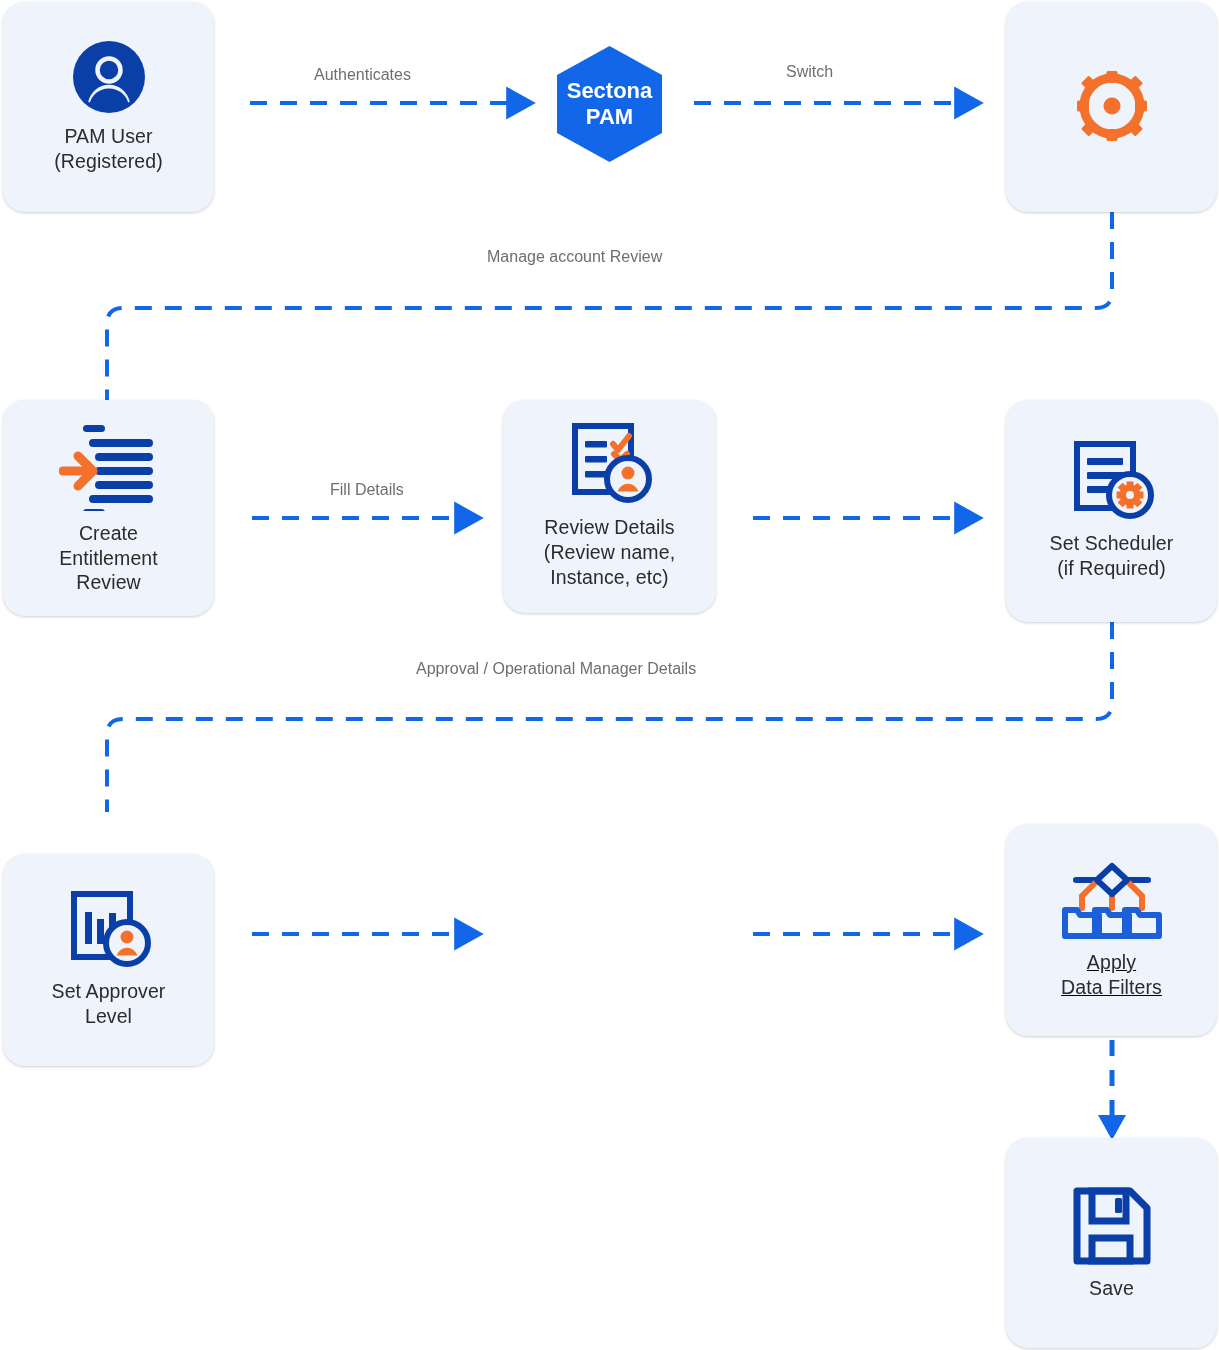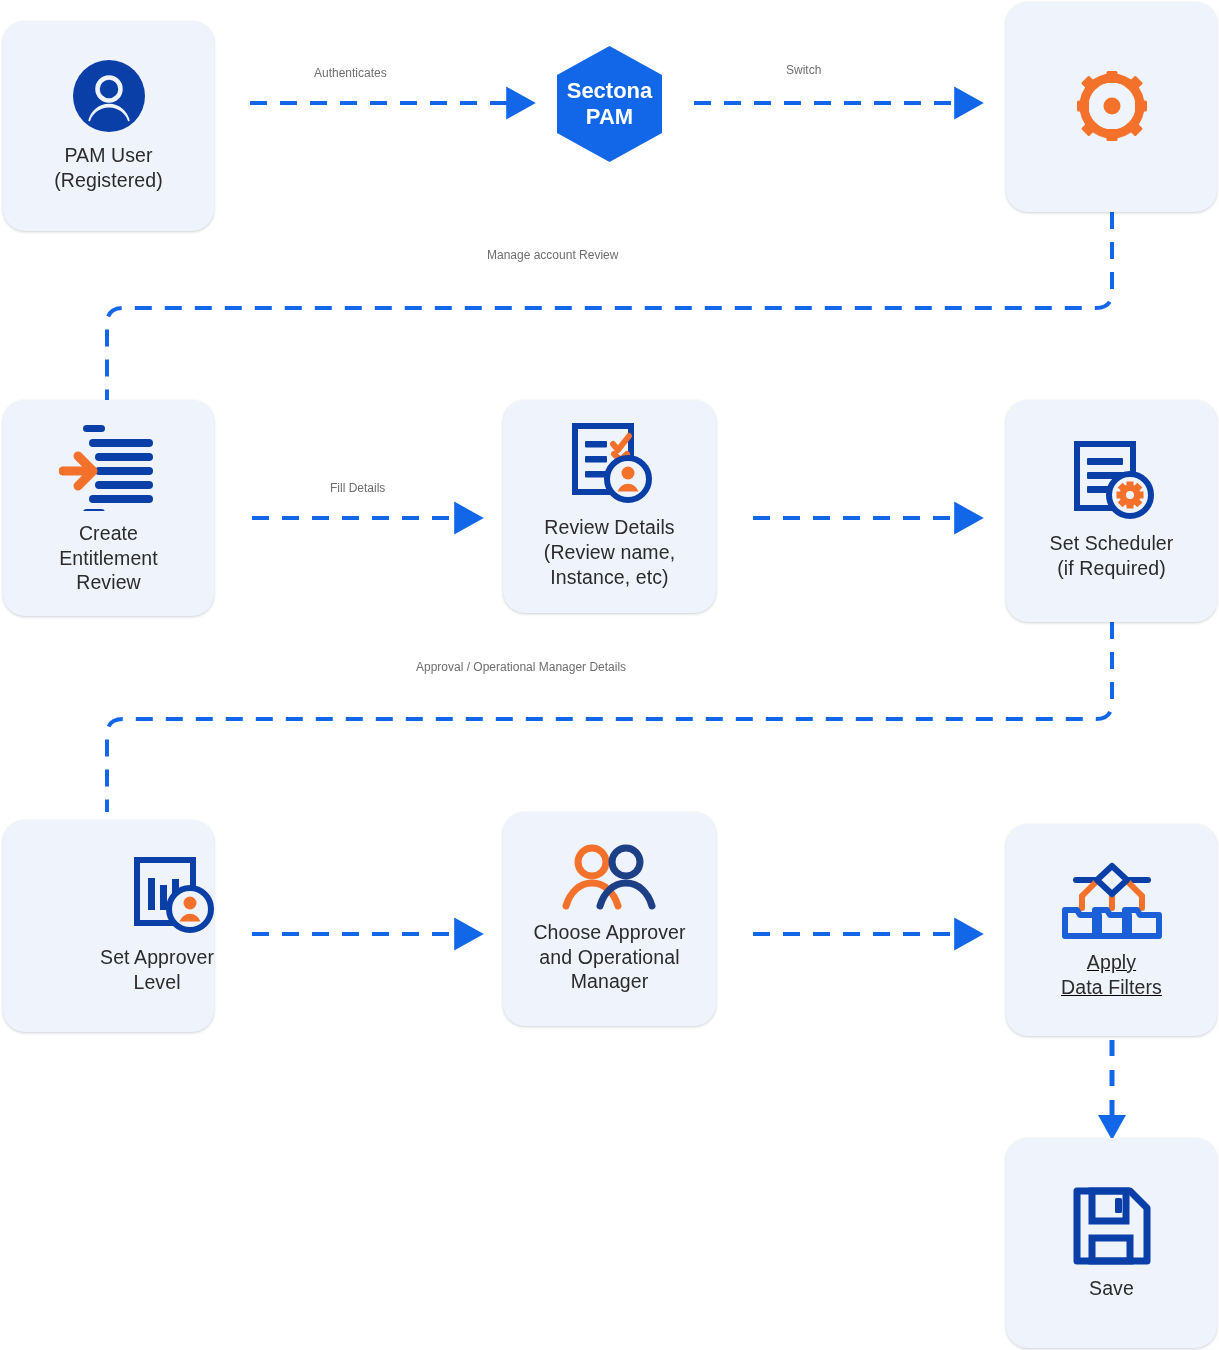--- a/index.html
+++ b/index.html
@@ -31,21 +31,21 @@
     display:flex;align-items:center;justify-content:center;
     color:#ffffff;font-size:22px;line-height:1.2;text-align:center;font-weight:700;
     white-space:pre-line;
   }
   .hexbg{position:absolute;left:0;top:0;width:100%;height:100%;}
   .hextxt{position:relative;z-index:2;}
 
   .elabel{
     position:absolute;
     color:#6e6e6e;
-    font-size:12px;
+    font-size:16px;
     white-space:nowrap;
   }
 </style>
 </head>
 <body>
 
 <div id="stage">
 
   <svg id="wires" viewBox="0 0 1219 1350">
     <defs>
@@ -91,21 +91,21 @@
       <path d="M1098,1115 L1126,1115 L1112,1140 Z" fill="#1267e8"></path>
     </g>
   </svg>
 
   <div class="elabel" style="left:314px;top:66px;">Authenticates</div>
   <div class="elabel" style="left:786px;top:63px;">Switch</div>
   <div class="elabel" style="left:487px;top:248px;">Manage account Review</div>
   <div class="elabel" style="left:294px;top:481px;margin-left:36px;">Fill Details</div>
   <div class="elabel" style="left:416px;top:660px;">Approval / Operational Manager Details</div>
 
-  <div class="card" style="left:3px;top:2px;width:211px;height:210px;margin-top:19px;">
+  <div class="card" style="left:3px;top:2px;width:211px;height:210px;">
     <div class="ico">
       <svg width="74" height="74" viewBox="0 0 74 74">
         <circle cx="37" cy="37" r="36" fill="#0b3fa8"></circle>
         <circle cx="37" cy="30" r="11.5" fill="none" stroke="#eef3fc" stroke-width="4.5"></circle>
         <path d="M18.5 62.5a18.8 18.8 0 0 1 37 0" fill="#0b3fa8" stroke="#eef3fc" stroke-width="4.5"></path>
         <path d="M37 48.5c9.9 0 18 6.9 19.6 15.9a36 36 0 0 1-39.2 0C19 55.4 27.1 48.5 37 48.5z" fill="#0b3fa8"></path>
       </svg>
     </div>
     <div class="cap">PAM User
 (Registered)</div>
@@ -207,53 +207,38 @@
           <rect x="63.9" y="57.9" width="7" height="7" transform="rotate(-45 67.4 61.4)"></rect>
         </g>
         <circle cx="60" cy="54" r="10.5" fill="#f4712b"></circle>
         <circle cx="60" cy="54" r="4" fill="#eef3fc"></circle>
       </svg>
     </div>
     <div class="cap">Set Scheduler
 (if Required)</div>
   </div>
 
-  <div class="card" style="left:3px;top:820px;width:211px;height:212px;align-items:flex-end;">
+  <div class="card" style="left:3px;top:854px;width:211px;height:212px;">
     <div class="ico">
       <svg width="84" height="78" viewBox="0 0 84 78">
         <rect x="7" y="3" width="56" height="63" fill="none" stroke="#0b3fa8" stroke-width="6"></rect>
         <g fill="#0b3fa8">
           <rect x="18" y="21" width="7" height="32"></rect>
           <rect x="30" y="28" width="7" height="25"></rect>
           <rect x="42" y="22" width="7" height="31"></rect>
         </g>
         <circle cx="60" cy="52" r="21" fill="#eef3fc" stroke="#0b3fa8" stroke-width="6"></circle>
         <circle cx="60" cy="46" r="6.5" fill="#f4712b"></circle>
         <path d="M49.5 64.5a11 11 0 0 1 21 0z" fill="#f4712b"></path>
       </svg>
     </div>
     <div class="cap">Set  Approver
 Level</div>
   </div>
 
-  <div class="card" style="left:503px;top:812px;width:213px;height:214px;">
-    <div class="ico">
-      <svg width="100" height="66" viewBox="0 0 100 66">
-        <g fill="none" stroke-width="7" stroke-linecap="round">
-          <circle cx="32" cy="18" r="14" stroke="#f4712b"></circle>
-          <path d="M6 62c4-14 14-23 26-23s22 9 26 23" stroke="#f4712b"></path>
-          <circle cx="66" cy="18" r="14" stroke="#1c3f86"></circle>
-          <path d="M40 62c4-14 14-23 26-23s22 9 26 23" stroke="#1c3f86"></path>
-        </g>
-      </svg>
-    </div>
-    <div class="cap">Choose Approver
-and Operational
-Manager</div>
-  </div>
 
   <div class="card" style="left:1006px;top:824px;width:211px;height:212px;text-decoration:underline;">
     <div class="ico">
       <svg width="106" height="80" viewBox="0 0 106 80">
         <path d="M17 20 L89 20" stroke="#0b3fa8" stroke-width="6" stroke-linecap="round"></path>
         <g stroke="#f4712b" stroke-width="6" fill="none" stroke-linecap="round">
           <path d="M37 22 L23 36 L23 48"></path>
           <path d="M53 30 L53 48"></path>
           <path d="M69 22 L83 36 L83 48"></path>
         </g>

